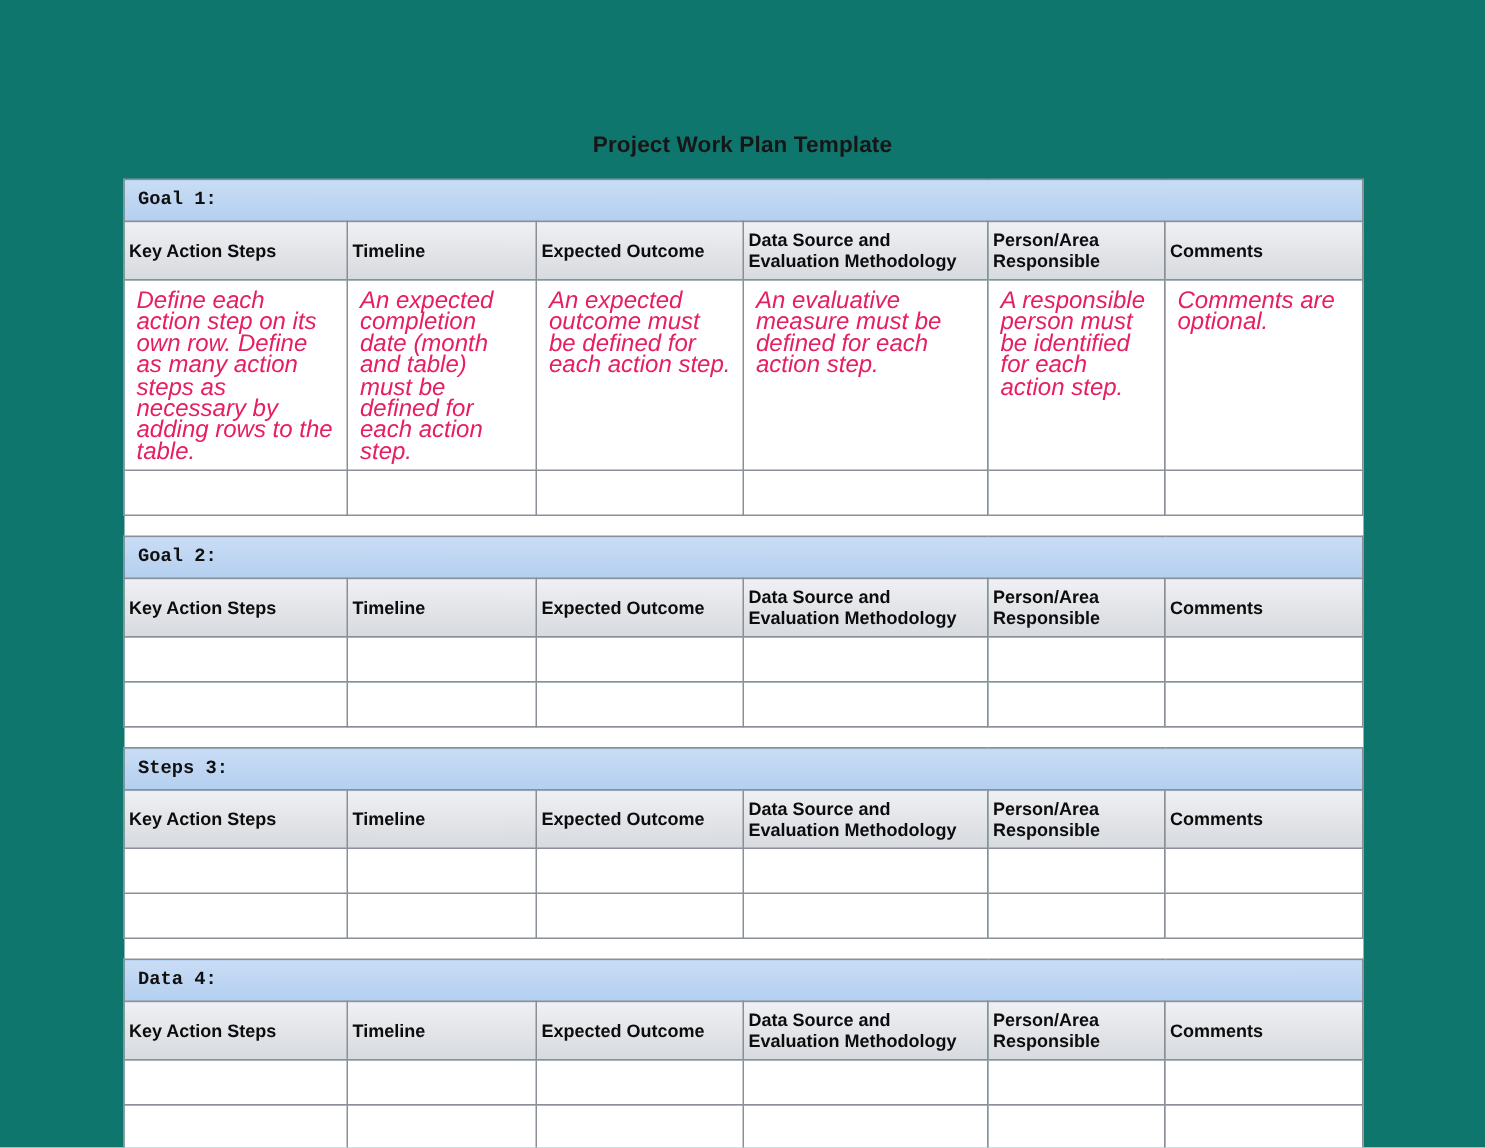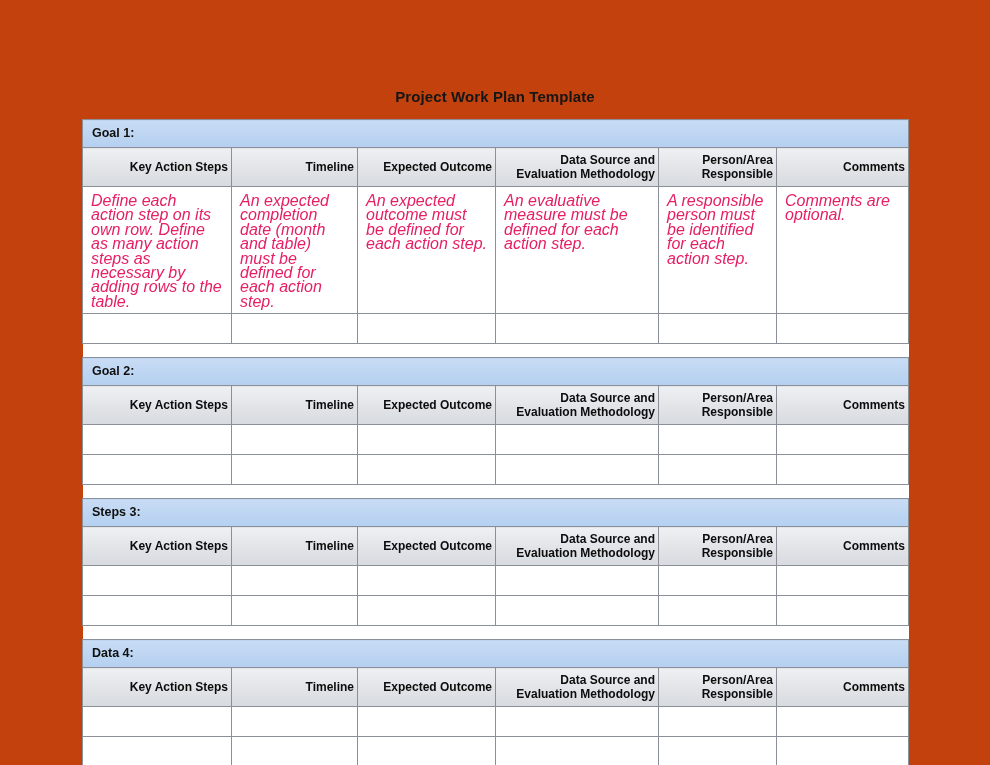--- a/index.html
+++ b/index.html
@@ -16,21 +16,21 @@
     overflow: hidden;
     position: relative;
   }
 
   .page {
     position: absolute;
     left: 0;
     top: 0;
     width: 990px;
     height: 765px;
-    background: #c2410c;
+    background: #0f766e;
   }
 
   .doc-title {
     position: absolute;
     left: 0;
     top: 88px;
     width: 990px;
     text-align: center;
     font-size: 15px;
     font-weight: bold;
@@ -54,33 +54,34 @@
     background: #ffffff;
   }
 
   
   .goal-bar td {
     background: linear-gradient(to bottom, #c9dcf5 0%, #bdd5f2 55%, #b4cff0 100%);
     border: 1px solid #8a8f98;
     height: 27px;
     padding: 0 16px 0 9px;
     vertical-align: middle;
+    font-family: Liberation Mono, monospace;
   }
   .goal-bar .goal-label {
     font-size: 12.5px;
     font-weight: bold;
     color: #101010;
     line-height: 27px;
   }
 
   
   .col-head td {
     background: linear-gradient(to bottom, #eef0f3 0%, #e3e5e9 48%, #d7dade 100%);
     height: 34px;
-    text-align: right;
+    text-align: left;
     vertical-align: middle;
     padding: 2px 3px;
   }
   .col-head .ch-text {
     display: block;
     font-size: 12px;
     font-weight: bold;
     line-height: 14px;
     color: #0c0c0c;
   }

